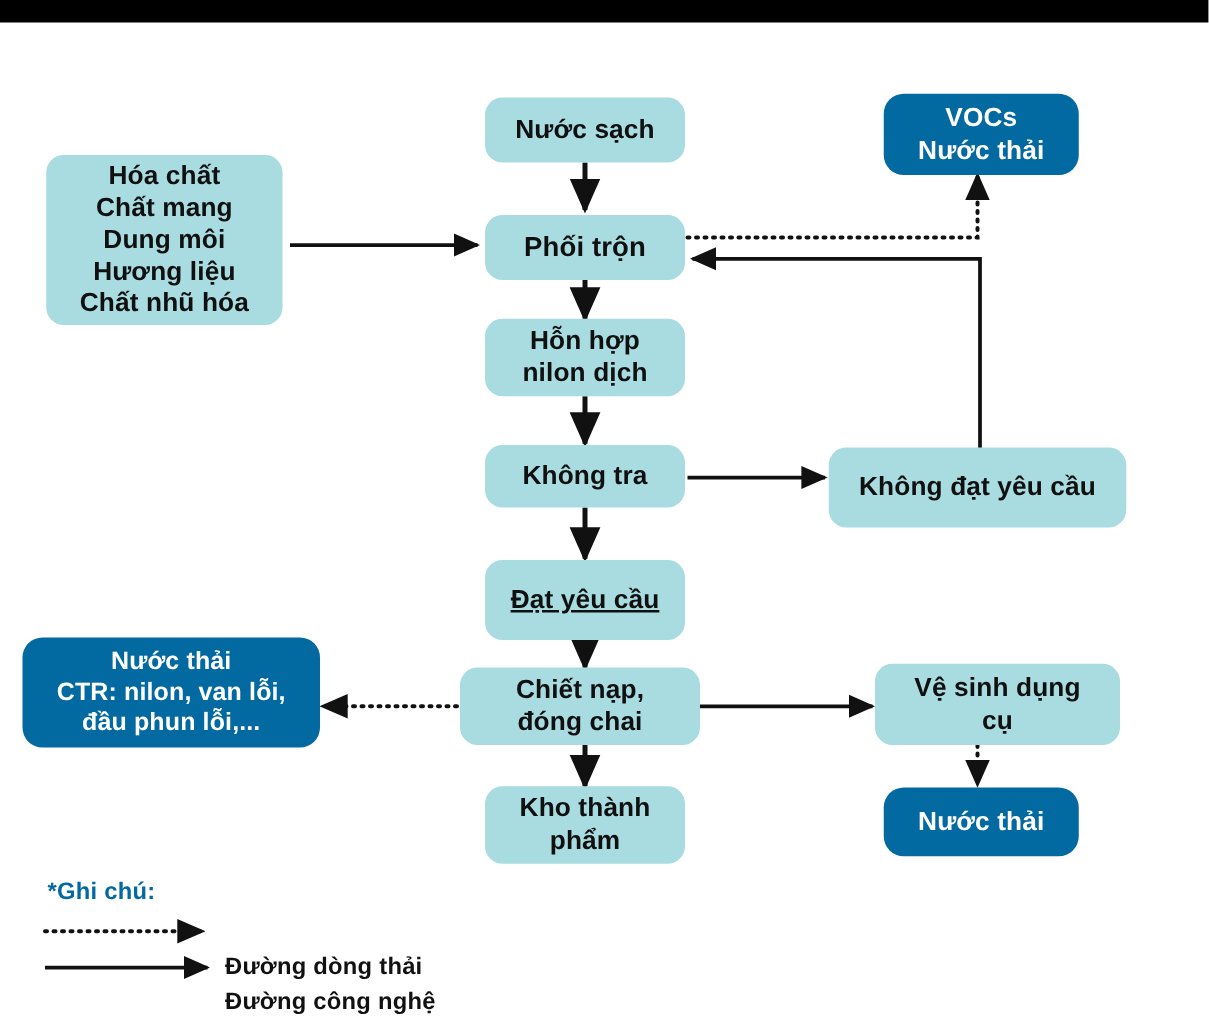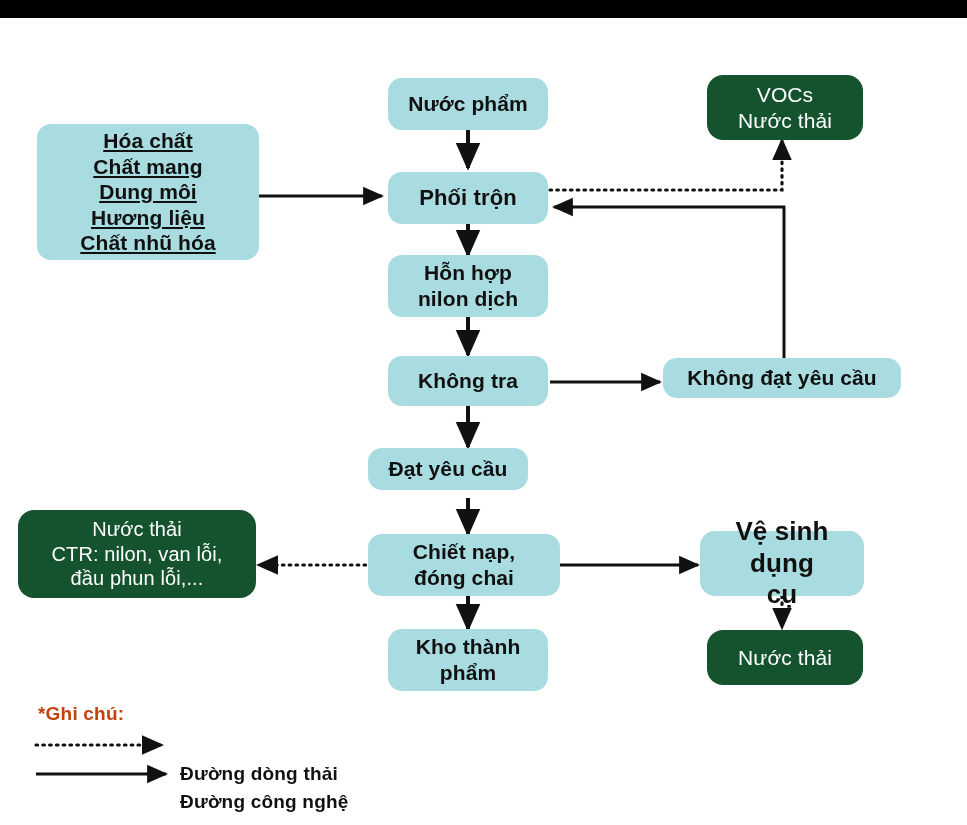--- a/index.html
+++ b/index.html
@@ -45,32 +45,32 @@
     padding: 4px 8px;
     white-space: pre-line;
     letter-spacing: 0.1px;
   }
   .node.light {
     background: #a8dce1;
     color: #101010;
     font-weight: 600;
   }
   .node.dark {
-    background: #14532d;
+    background: #0369a1;
     color: #ffffff;
-    font-weight: 400;
+    font-weight: 700;
     border-radius: 16px;
   }
   .legend-title {
     position: absolute;
     left: 38px;
     top: 703px;
     font-size: 19px;
     font-weight: 600;
-    color: #c2410c;
+    color: #0369a1;
     letter-spacing: 0.2px;
   }
   .legend-label {
     position: absolute;
     font-size: 19px;
     font-weight: 600;
     color: #111;
     letter-spacing: 0.2px;
     white-space: nowrap;
     margin-top: 28px;
@@ -118,46 +118,46 @@
     <line x1="386" y1="565" x2="258" y2="565" stroke="#111111" stroke-width="3.2" stroke-dasharray="1.6 5.2" stroke-linecap="round" marker-end="url(#arrow-dot)"></line>
 
     <line x1="552" y1="565" x2="698" y2="565" stroke="#111111" stroke-width="3" marker-end="url(#arrow-solid)"></line>
 
     <line x1="782" y1="596" x2="782" y2="628" stroke="#111111" stroke-width="3.2" stroke-dasharray="1.6 5.2" stroke-linecap="round" marker-end="url(#arrow-dot)"></line>
 
     <line x1="36" y1="745" x2="162" y2="745" stroke="#111111" stroke-width="3.2" stroke-dasharray="1.6 5.2" stroke-linecap="round" marker-end="url(#arrow-dot)"></line>
     <line x1="36" y1="774" x2="166" y2="774" stroke="#111111" stroke-width="3" marker-end="url(#arrow-solid)"></line>
   </svg>
 
-  <div class="node light" style="left:37px; top:124px; width:222px; height:136px; font-size:21px;text-decoration:underline;">Hóa chất
+  <div class="node light" style="left:37px; top:124px; width:189px; height:136px; font-size:21px;">Hóa chất
 Chất mang
 Dung môi
 Hương liệu
 Chất nhũ hóa</div>
 
-  <div class="node light" style="left:388px; top:78px; width:160px; height:52px; font-size:21px;">Nước phẩm</div>
+  <div class="node light" style="left:388px; top:78px; width:160px; height:52px; font-size:21px;">Nước sạch</div>
 
   <div class="node light" style="left:388px; top:172px; width:160px; height:52px; font-size:22px;text-align:right;">Phối trộn</div>
 
   <div class="node light" style="left:388px; top:255px; width:160px; height:62px; font-size:21px;">Hỗn hợp
 nilon dịch</div>
 
   <div class="node light" style="left:388px; top:356px; width:160px; height:50px; font-size:21px;">Không tra</div>
 
-  <div class="node light" style="left:368px; top:448px; width:160px; height:42px; font-size:21px;">Đạt yêu cầu</div>
+  <div class="node light" style="left:388px; top:448px; width:160px; height:64px; font-size:21px;text-decoration:underline;">Đạt yêu cầu</div>
 
   <div class="node light" style="left:368px; top:534px; width:192px; height:62px; font-size:21px;">Chiết nạp,
 đóng chai</div>
 
   <div class="node light" style="left:388px; top:629px; width:160px; height:62px; font-size:21px;text-align:center;">Kho thành
 phẩm</div>
 
-  <div class="node light" style="left:663px; top:358px; width:238px; height:40px; font-size:21px;">Không đạt yêu cầu</div>
+  <div class="node light" style="left:663px; top:358px; width:238px; height:64px; font-size:21px;">Không đạt yêu cầu</div>
 
-  <div class="node light" style="left:700px; top:531px; width:164px; height:65px; font-size:26px;border-radius:15px;">Vệ sinh dụng
+  <div class="node light" style="left:700px; top:531px; width:196px; height:65px; font-size:21px;">Vệ sinh dụng
 cụ</div>
 
   <div class="node dark" style="left:707px; top:75px; width:156px; height:65px; font-size:21px;">VOCs
 Nước thải</div>
 
   <div class="node dark" style="left:707px; top:630px; width:156px; height:55px; font-size:21px;">Nước thải</div>
 
   <div class="node dark" style="left:18px; top:510px; width:238px; height:88px; font-size:20px;">Nước thải
 CTR: nilon, van lỗi,
 đầu phun lỗi,...</div>

